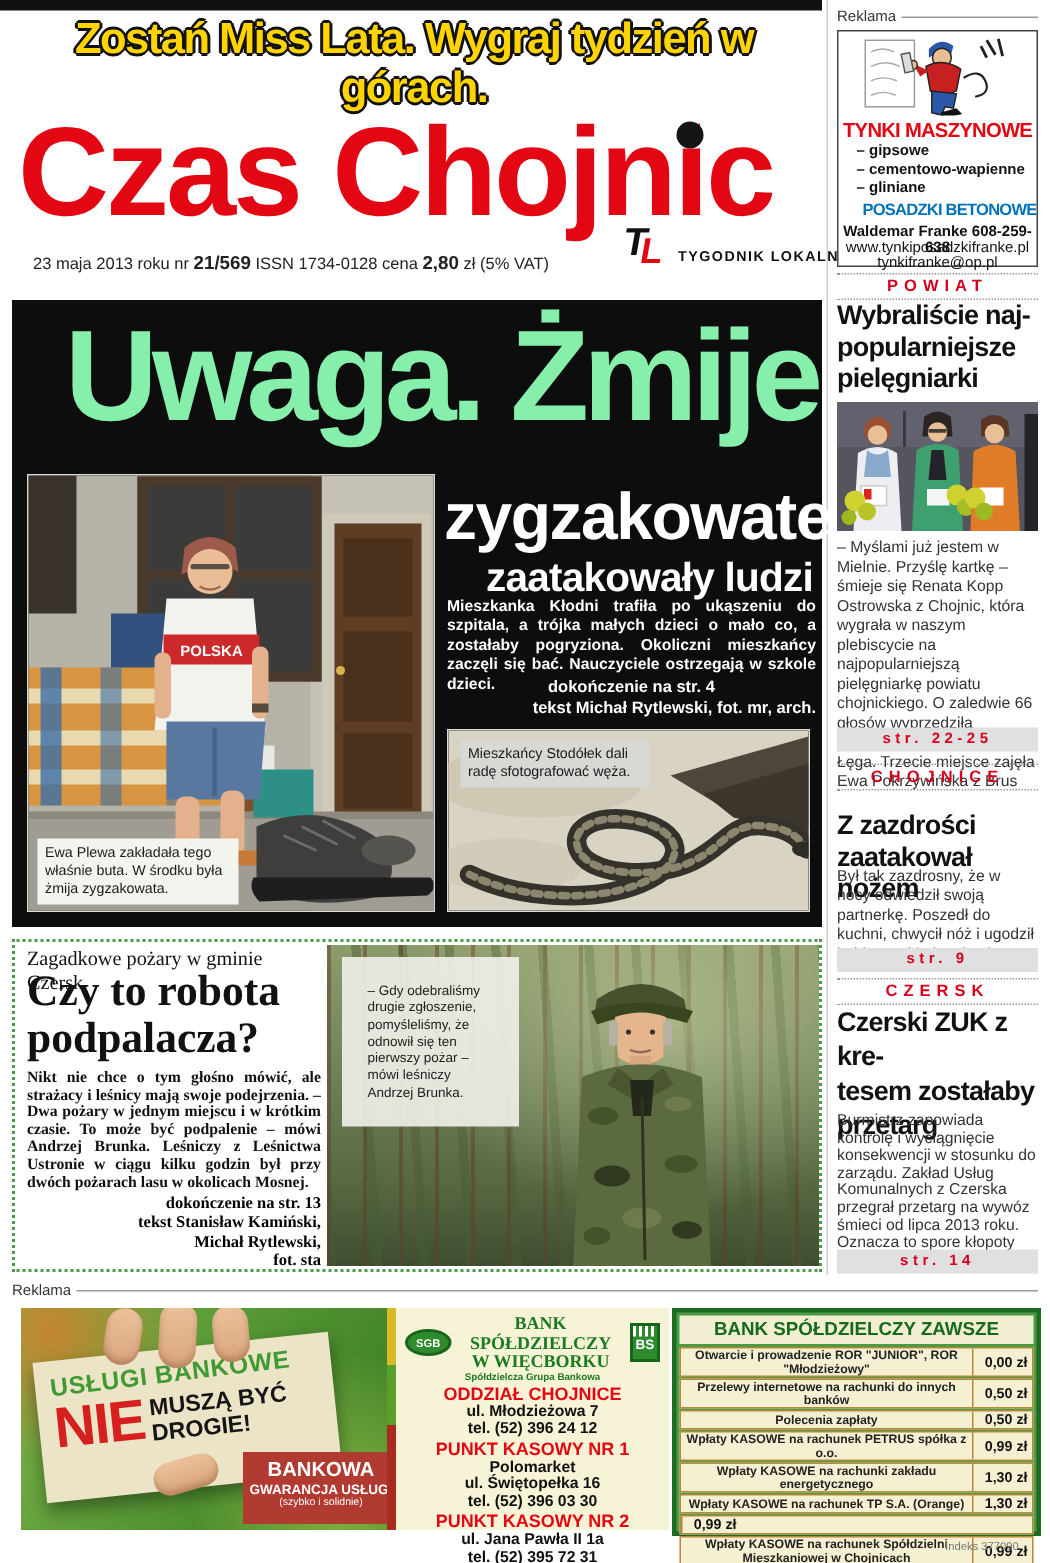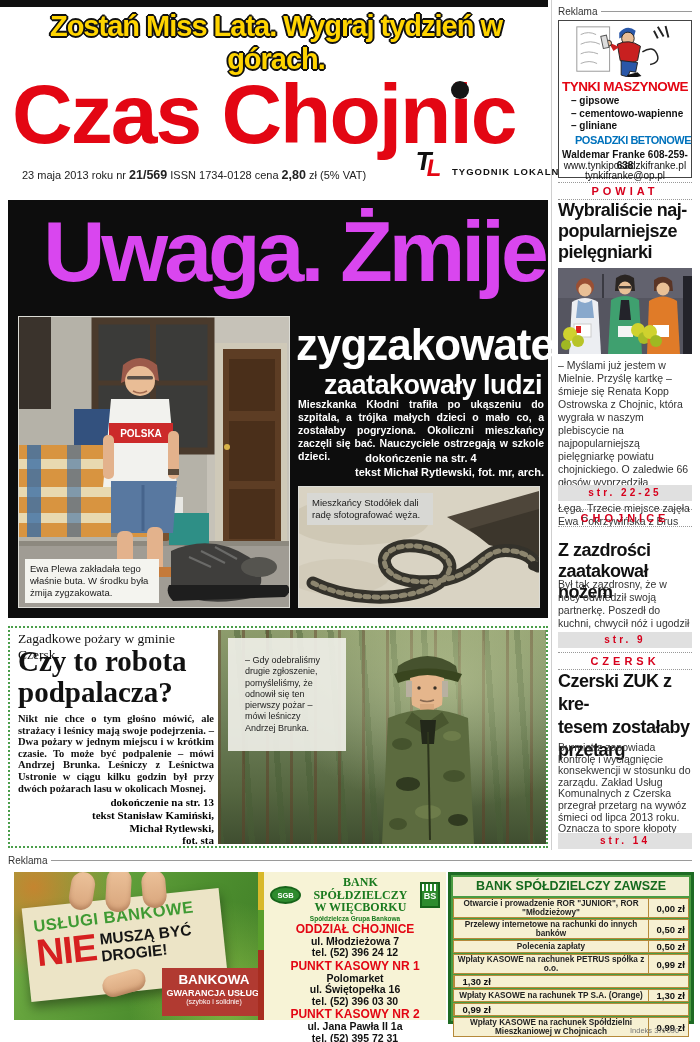--- a/index.html
+++ b/index.html
@@ -24,21 +24,21 @@
                      width:18px; height:18px; border-radius:50%; background:#151515; }
   .dateline { left:22px; top:168px; font-size:11px; color:#222; }
   .dateline b { font-size:12.5px; }
   .tl-logo { left:416px; top:146px; width:34px; height:34px; }
   .tl-logo .t { position:absolute; left:0; top:0; font-size:26px; font-weight:bold; transform:skewX(-10deg); color:#111; }
   .tl-logo .l { position:absolute; left:11px; top:8px; font-size:24px; font-weight:bold; transform:skewX(-10deg); color:#e30613; }
   .tagline { left:452px; top:166px; font-size:9.5px; font-weight:bold; letter-spacing:1px; color:#111; }
 
   
   .mainbox { left:8px; top:200px; width:540px; height:418px; background:#0d0d0d; }
-  .main-headline { left:0; top:2px; width:572px; text-align:center; color:#d946ef;
+  .main-headline { left:0; top:2px; width:572px; text-align:center; color:#86efac;
                    font-size:86px; font-weight:bold; letter-spacing:-4px; line-height:1.15; }
   .sub1 { left:288px; top:120px; width:246px; text-align:right; color:#fff; font-size:44px; font-weight:bold; letter-spacing:-1px; }
   .sub2 { left:288px; top:170px; width:246px; text-align:right; color:#fff; font-size:27px; font-weight:bold; letter-spacing:-0.5px; }
   .lead  { left:290px; top:198px; width:246px; color:#fff; font-size:10.5px; font-weight:bold;
            line-height:13px; text-align:justify; }
   .cont  { left:290px; top:252px; width:246px; text-align:center; color:#fff; font-size:11px; font-weight:bold; }
   .byl   { left:290px; top:266px; width:246px; text-align:right; color:#fff; font-size:11px; font-weight:bold; }
   .photo1 { left:10px; top:116px; width:272px; height:292px; border:1px solid #dcdcd6; }
   .photo2 { left:290px; top:286px; width:242px; height:122px; border:1px solid #dcdcd6; }
   .capbox { position:absolute; background:#f4f4ef; color:#1a1a1a; font-size:9.5px; line-height:1.25; padding:4px 5px; }
@@ -394,20 +394,21 @@
       </div>
     <div class="tbl-row">
         <div class="tbl-label">Polecenia zapłaty</div>
         <div class="tbl-price">0,50 zł</div>
       </div>
     <div class="tbl-row">
         <div class="tbl-label">Wpłaty KASOWE na rachunek PETRUS spółka z o.o.</div>
         <div class="tbl-price">0,99 zł</div>
       </div>
     <div class="tbl-row">
+        <div class="tbl-label">Wpłaty KASOWE na rachunki zakładu energetycznego</div>
         <div class="tbl-price">1,30 zł</div>
       </div>
     <div class="tbl-row">
         <div class="tbl-label">Wpłaty KASOWE na rachunek TP S.A. (Orange)</div>
         <div class="tbl-price">1,30 zł</div>
       </div>
     <div class="tbl-row">
         <div class="tbl-price">0,99 zł</div>
       </div>
     <div class="tbl-row dbl">

